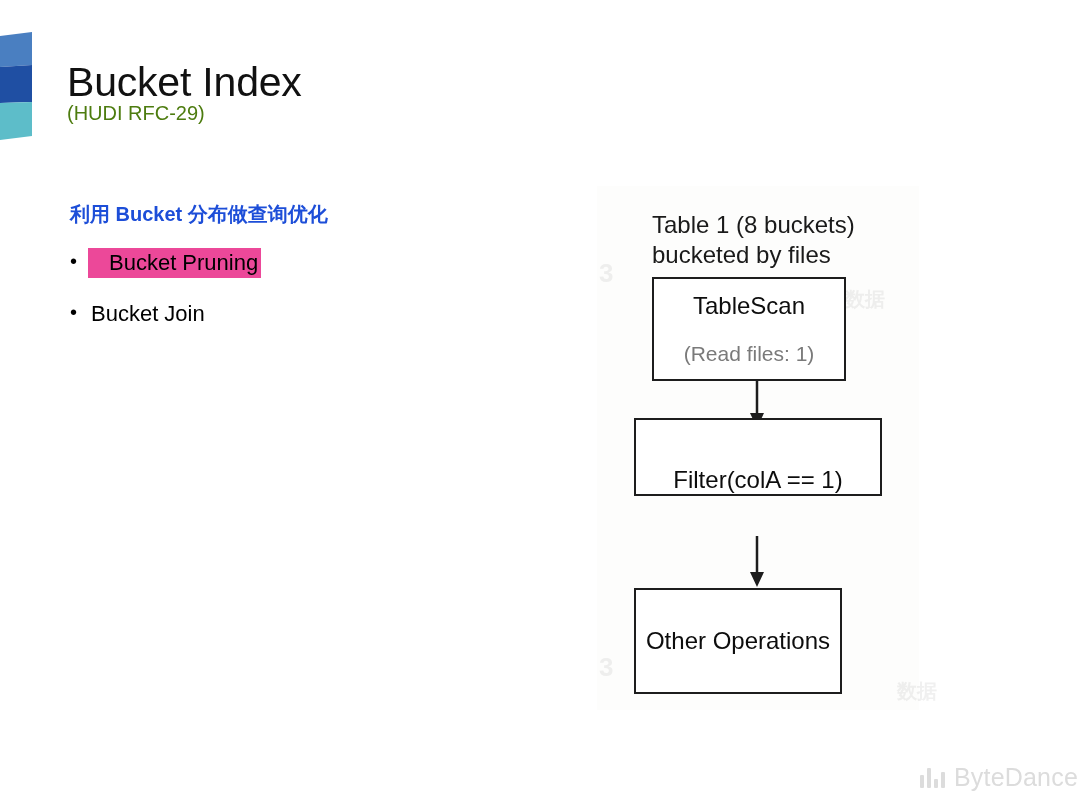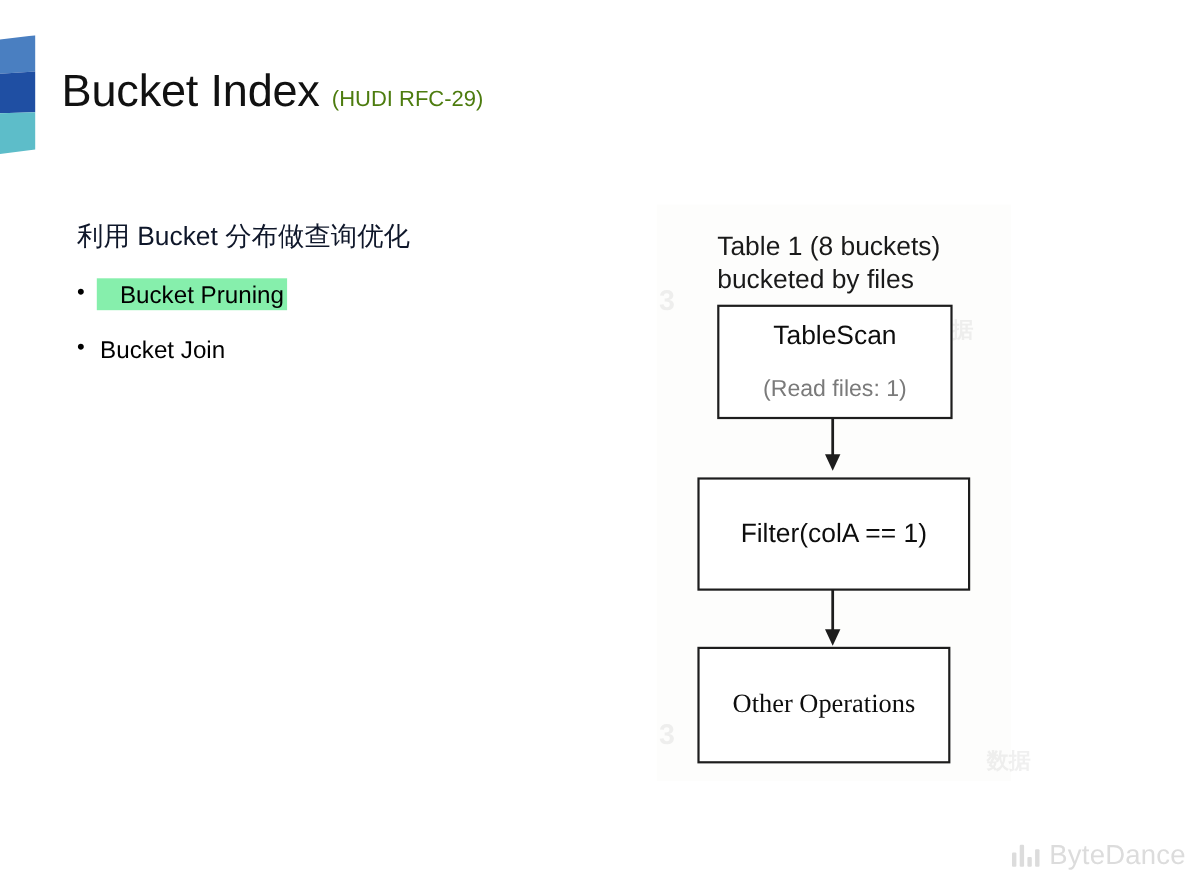--- a/index.html
+++ b/index.html
@@ -27,20 +27,21 @@
   .corner-logo svg { display: block; }
 
   
   .title-row {
     position: absolute;
     left: 56px;
     top: 62px;
     display: flex;
     align-items: baseline;
     white-space: nowrap;
+    flex-direction: column;
   }
   .slide-title {
     font-size: 41px;
     line-height: 1;
     font-weight: 400;
     letter-spacing: -0.2px;
     color: #111111;
   }
   .slide-subtitle {
     font-size: 20px;
@@ -51,24 +52,24 @@
   }
 
   
   .content-left {
     position: absolute;
     left: 70px;
     top: 202px;
     width: 470px;
   }
   .section-heading {
-    font-size: 24px;
+    font-size: 20px;
     line-height: 1.2;
-    font-weight: 400;
-    color: #0f172a;
+    font-weight: 700;
+    color: #1d4ed8;
     margin: 0 0 22px 0;
     white-space: nowrap;
   }
   .bullet-list {
     list-style: none;
     margin: 0;
     padding: 0;
   }
   .bullet-item {
     display: flex;
@@ -82,21 +83,21 @@
     flex: 0 0 18px;
     font-size: 20px;
     line-height: 1.3;
     color: #000000;
   }
   .bullet-text {
     display: inline-block;
     padding: 1px 3px;
   }
   .bullet-text.hl {
-    background: #86efac;
+    background: #ec4899;
     padding-left: 21px;
   }
 
   
   .diagram-panel {
     position: absolute;
     left: 597px;
     top: 186px;
     width: 322px;
     height: 524px;
@@ -142,23 +143,23 @@
     font-size: 24px;
     line-height: 1.15;
     color: #0d0d0d;
   }
   .node-sub {
     font-size: 21px;
     line-height: 1.2;
     color: #7a7a7a;
     margin-top: 21px;
   }
-  #node-tablescan { left: 55px;  top: 91px;  width: 214px; height: 104px; }
-  #node-filter    { left: 37px;  top: 248px; width: 248px; height: 103px; }
-  #node-other     { left: 37px;  top: 402px; width: 230px; height: 106px; font-family: Liberation Serif, serif; }
+  #node-tablescan { left: 55px;  top: 91px;  width: 194px; height: 104px; }
+  #node-filter    { left: 37px;  top: 232px; width: 248px; height: 78px; justify-content: flex-end; }
+  #node-other     { left: 37px;  top: 402px; width: 208px; height: 106px; }
 
   .connector {
     position: absolute;
     width: 22px;
   }
   .connector svg { display: block; }
   #conn-1 { left: 149px; top: 195px; height: 48px; }
   #conn-2 { left: 149px; top: 350px; height: 53px; }
 
   

